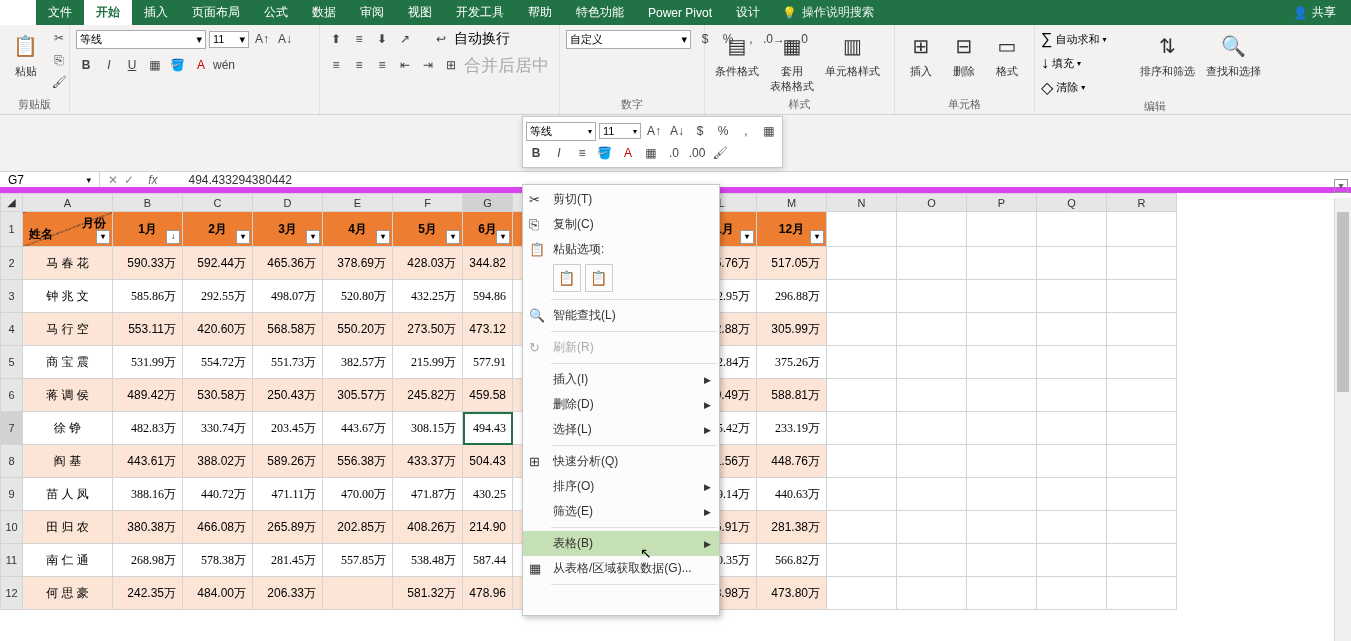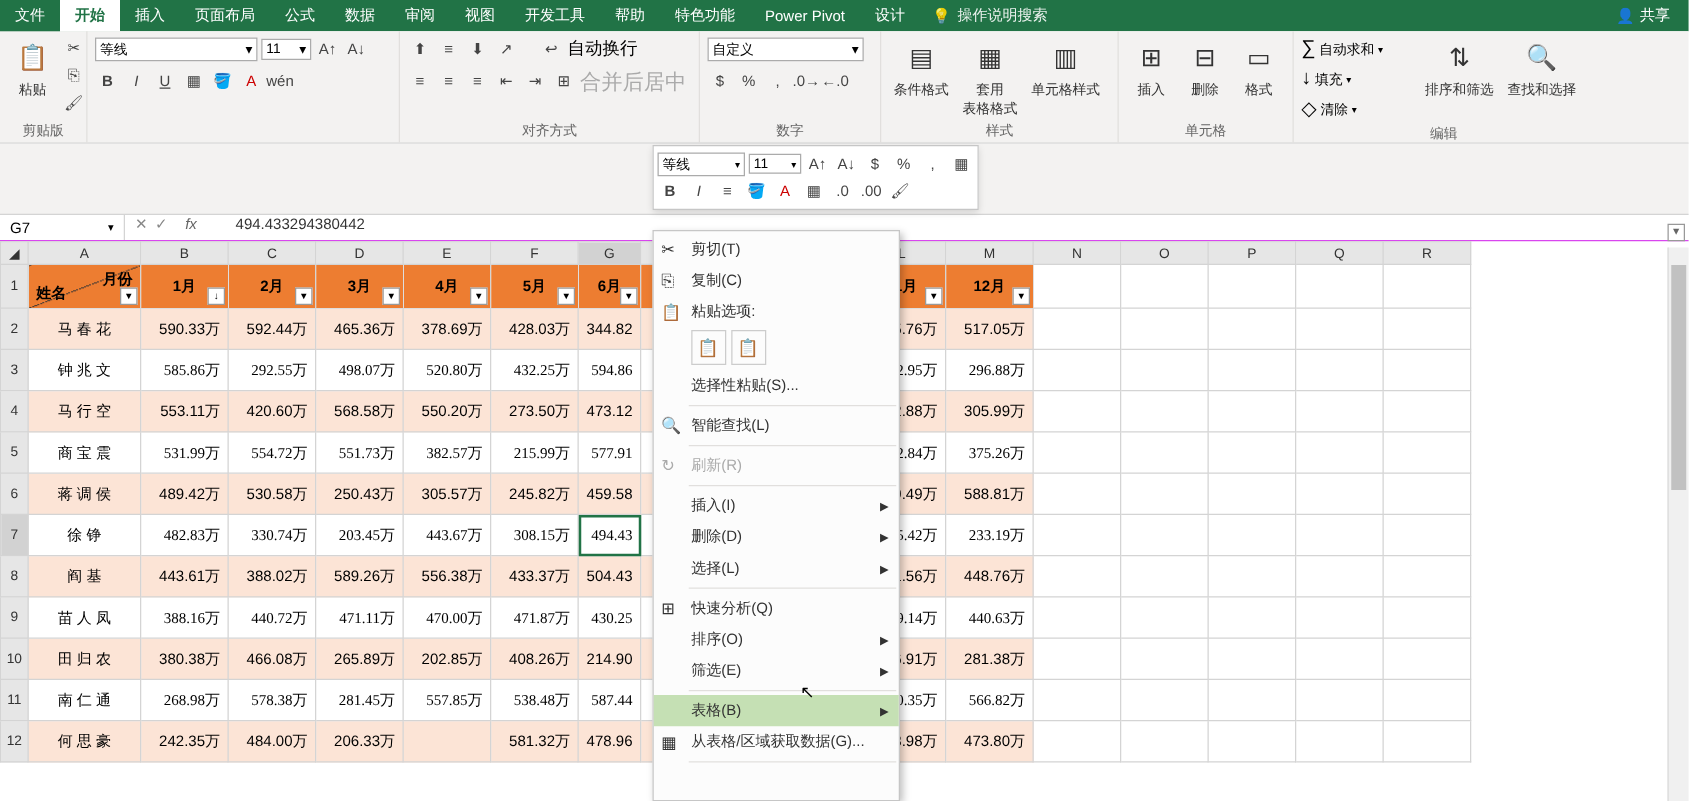--- a/index.html
+++ b/index.html
@@ -1,35 +1,35 @@
 <!DOCTYPE html>
 <html><head>
 <meta charset="utf-8">
 <style>
 * { margin:0; padding:0; box-sizing:border-box; font-family:"Microsoft YaHei","Segoe UI",sans-serif; }
 body { background:#fff; overflow:hidden; width:1351px; height:641px; position:relative; }
-.ribbon-tabs { background:#217346; height:25px; display:flex; align-items:center; color:#fff; font-size:12px; }
+.ribbon-tabs { background:#217346; height:25px; display:flex; align-items:center; color:#fff; font-size:12px;margin-left:36px; }
 .tab { padding:0 12px; height:25px; display:flex; align-items:center; cursor:pointer; }
 .tab.file { background:#217346; }
 .tab.active { background:#fff; color:#217346; font-weight:bold; }
 .tab.design { color:#fff; }
 .tell-me { margin-left:10px; display:flex; align-items:center; gap:5px; opacity:.9;}
 .share { margin-left:auto; padding:0 15px; display:flex; align-items:center; gap:4px;}
 .ribbon { background:#f3f2f1; height:90px; border-bottom:1px solid #d4d4d4; display:flex; }
 .rgroup { border-right:1px solid #e1dfdd; padding:3px 6px 0; display:flex; flex-direction:column; justify-content:space-between; }
 .rgroup-label { text-align:center; color:#666; font-size:11px; padding:1px 0 2px;}
 .rgroup-body { display:flex; gap:3px; align-items:flex-start;}
 .big-btn { display:flex; flex-direction:column; align-items:center; padding:2px 4px; font-size:11px; color:#333; gap:2px; min-width:40px;}
 .big-btn .ico { width:32px; height:32px; display:flex; align-items:center; justify-content:center; font-size:20px;}
 .small-row { display:flex; flex-direction:column; gap:2px;}
 .srow { display:flex; gap:3px; align-items:center; height:22px;}
 .sbtn { width:20px; height:20px; display:flex; align-items:center; justify-content:center; font-size:12px; color:#444;}
 .combo { border:1px solid #ababab; background:#fff; font-size:11px; padding:1px 3px; display:flex; align-items:center; justify-content:space-between;}
 .fontname { width:130px;} .fontsize{ width:40px;}
-.namebox-row { height:21px; border-bottom:1px solid #d946ef; display:flex; align-items:flex-start; background:#fff; font-size:12px;}
+.namebox-row { height:21px; border-bottom:6px solid #d946ef; display:flex; align-items:flex-end; background:#fff; font-size:12px;}
 .namebox { width:100px; border-right:1px solid #d4d4d4; padding:0 8px; display:flex; align-items:center; justify-content:space-between; height:100%;}
 .fx-btns { display:flex; gap:6px; padding:0 8px; color:#888;}
 .fx-label { font-style:italic; color:#666; padding:0 6px;}
 .formula-val { padding:0 25px; color:#333;}
 .sheet-wrap { position:relative; }
 .sheet { border-collapse:collapse; font-size:12px; table-layout:fixed;}
 .sheet th,.sheet td { border:1px solid #d4d4d4; }
 .colhdr { background:#e6e6e6; color:#333; height:18px; text-align:center; font-weight:normal; font-size:11px;}
 .colhdr.sel { background:#d2d2d2;}
 .rowhdr { background:#e6e6e6; width:22px; text-align:center; color:#333; font-weight:normal; font-size:11px;}
@@ -148,24 +148,23 @@
       <div class="srow">
           <div class="sbtn">≡</div>
           <div class="sbtn">≡</div>
           <div class="sbtn">≡</div>
           <div class="sbtn">⇤</div>
           <div class="sbtn">⇥</div>
           <div class="sbtn">⊞</div>
           <span style="font-size:17px;color:#aaa">合并后居中</span>
         </div>
     </div>
-    <div class="rgroup-label">对齐方式</div>
   </div>
   <div class="rgroup" style="width:145px">
-    <div class="rgroup-body" style="flex-direction:column;gap:4px">
+    <div class="rgroup-body" style="flex-direction:row;gap:4px">
       <div class="srow">
           <div class="combo" style="width:125px">
             <span>自定义</span>
             <span>▾</span>
           </div>
         </div>
       <div class="srow">
           <div class="sbtn">$</div>
           <div class="sbtn">%</div>
           <div class="sbtn">,</div>
@@ -563,23 +562,20 @@
       <span>复制(C)</span>
     </div>
   <div class="ctx-item">
       <span class="cico">📋</span>
       <span>粘贴选项:</span>
     </div>
   <div class="paste-opts">
       <div class="popt">📋</div>
       <div class="popt">📋</div>
     </div>
-  <div class="ctx-item">
-      <span>选择性粘贴(S)...</span>
-    </div>
   <div class="ctx-sep"></div>
   <div class="ctx-item">
       <span class="cico">🔍</span>
       <span>智能查找(L)</span>
     </div>
   <div class="ctx-sep"></div>
   <div class="ctx-item disabled">
       <span class="cico">↻</span>
       <span>刷新(R)</span>
     </div>

